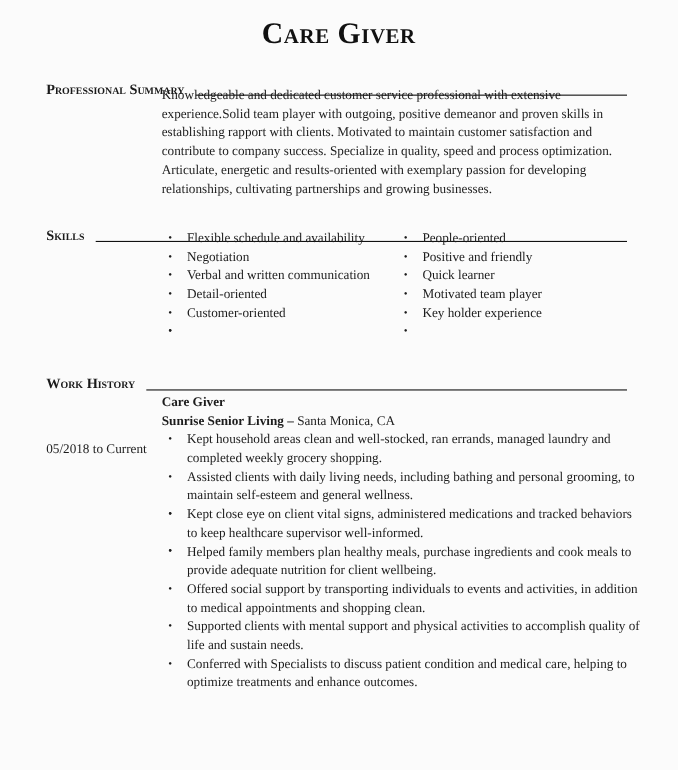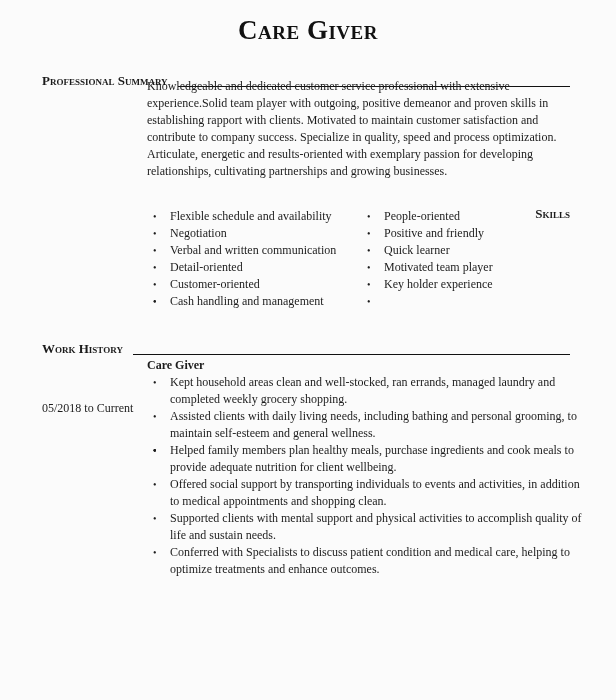--- a/index.html
+++ b/index.html
@@ -51,55 +51,56 @@
 <body>
 
 <div class="title">Care Giver</div>
 
 <div class="section-head" style="top:53px;">
   <span class="label">Professional Summary</span>
   <span class="rule"></span>
 </div>
 <p class="summary">Knowledgeable and dedicated customer service professional with extensive experience.Solid team player with outgoing, positive demeanor and proven skills in establishing rapport with clients. Motivated to maintain customer satisfaction and contribute to company success. Specialize in quality, speed and process optimization. Articulate, energetic and results-oriented with exemplary passion for developing relationships, cultivating partnerships and growing businesses.</p>
 
-<div class="section-head" style="top:186px;flex-direction:column;">
+<div class="section-head" style="top:186px;">
   <span class="label">Skills</span>
   <span class="rule"></span>
 </div>
 <div class="skills">
   <ul class="col1">
     <li><span class="bullet">•</span><span>Flexible schedule and availability</span></li>
     <li><span class="bullet">•</span><span>Negotiation</span></li>
     <li><span class="bullet">•</span><span>Verbal and written communication</span></li>
     <li><span class="bullet">•</span><span>Detail-oriented</span></li>
     <li><span class="bullet">•</span><span>Customer-oriented</span></li>
     <li><span class="bullet">•</span></li>
-    <li><span class="bullet">•</span><span>Cash handling and management</span></li>
+    <li><span class="bullet">•</span></li>
   </ul>
   <ul class="col2">
     <li><span class="bullet">•</span><span>People-oriented</span></li>
     <li><span class="bullet">•</span><span>Positive and friendly</span></li>
     <li><span class="bullet">•</span><span>Quick learner</span></li>
     <li><span class="bullet">•</span><span>Motivated team player</span></li>
     <li><span class="bullet">•</span><span>Key holder experience</span></li>
     <li><span class="bullet">•</span></li>
   </ul>
 </div>
 
 <div class="section-head" style="top:321px;">
   <span class="label">Work History</span>
   <span class="rule"></span>
 </div>
 <div class="work-date">05/2018 to Current</div>
 <div class="job">
   <div class="job-title">Care Giver</div>
+  <div><span class="company">Sunrise Senior Living</span><span class="company"> – </span><span>Santa Monica, CA</span></div>
   <ul class="duties">
     <li><span class="bullet">•</span><span>Kept household areas clean and well-stocked, ran errands, managed laundry and completed weekly grocery shopping.</span></li>
     <li><span class="bullet">•</span><span>Assisted clients with daily living needs, including bathing and personal grooming, to maintain self-esteem and general wellness.</span></li>
     <li><span class="bullet">•</span></li>
-    <li><span class="bullet">•</span></li>
+    <li><span class="bullet">•</span><span>Kept close eye on client vital signs, administered medications and tracked behaviors to keep healthcare supervisor well-informed.</span></li>
     <li><span class="bullet">•</span></li>
     <li><span class="bullet">•</span><span>Helped family members plan healthy meals, purchase ingredients and cook meals to provide adequate nutrition for client wellbeing.</span></li>
     <li><span class="bullet">•</span><span>Offered social support by transporting individuals to events and activities, in addition to medical appointments and shopping clean.</span></li>
     <li><span class="bullet">•</span><span>Supported clients with mental support and physical activities to accomplish quality of life and sustain needs.</span></li>
     <li><span class="bullet">•</span><span>Conferred with Specialists to discuss patient condition and medical care, helping to optimize treatments and enhance outcomes.</span></li>
   </ul>
 </div>
 
 </body></html>

